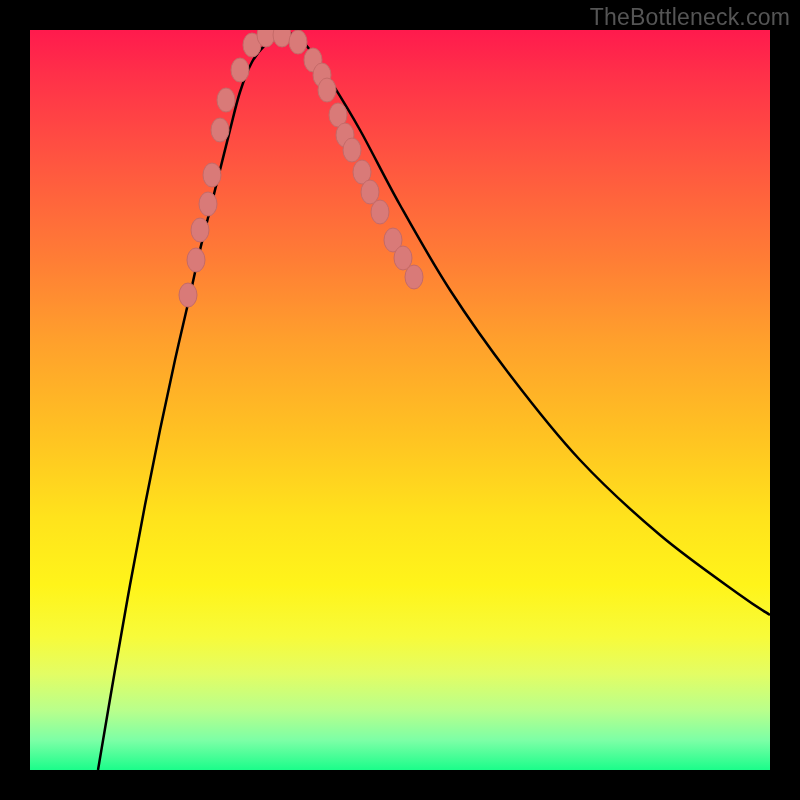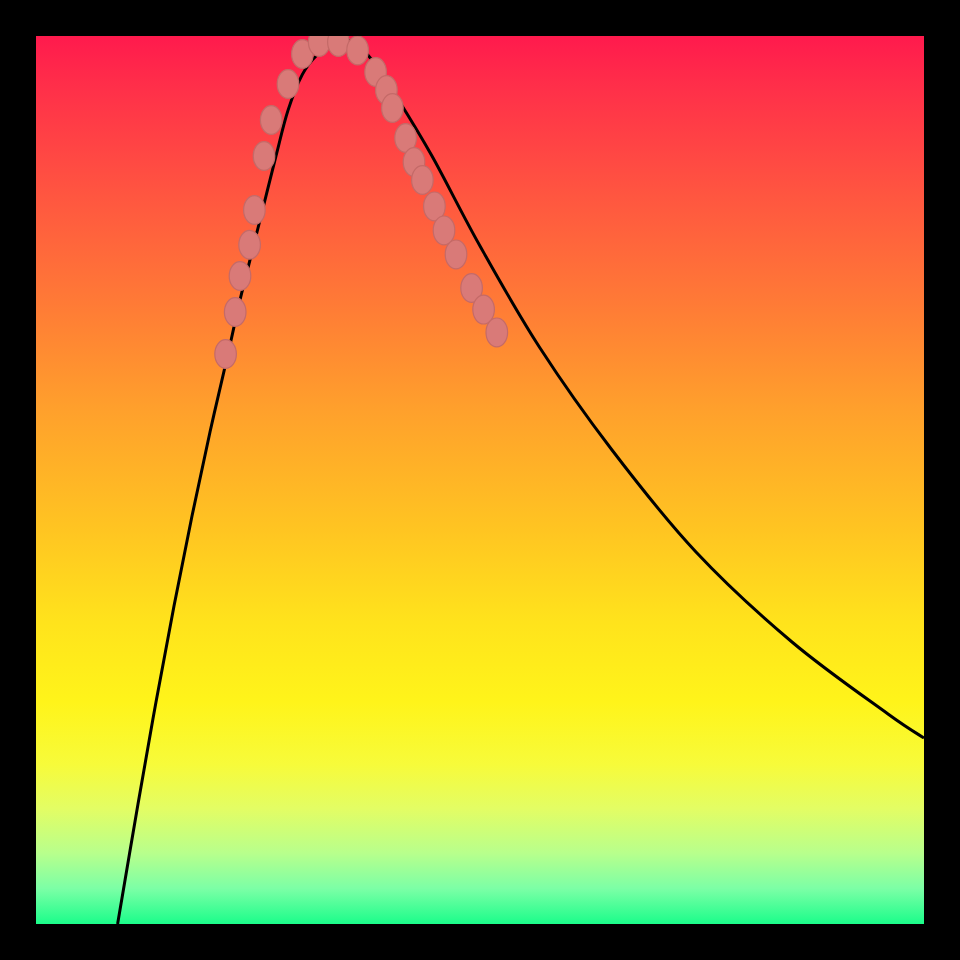--- a/index.html
+++ b/index.html
@@ -85,13 +85,14 @@
           <ellipse cx="322" cy="120" rx="9" ry="12" fill="#d97a78" stroke="#c46a68" stroke-width="1"></ellipse>
           <ellipse cx="332" cy="142" rx="9" ry="12" fill="#d97a78" stroke="#c46a68" stroke-width="1"></ellipse>
           <ellipse cx="340" cy="162" rx="9" ry="12" fill="#d97a78" stroke="#c46a68" stroke-width="1"></ellipse>
           <ellipse cx="350" cy="182" rx="9" ry="12" fill="#d97a78" stroke="#c46a68" stroke-width="1"></ellipse>
           <ellipse cx="363" cy="210" rx="9" ry="12" fill="#d97a78" stroke="#c46a68" stroke-width="1"></ellipse>
           <ellipse cx="373" cy="228" rx="9" ry="12" fill="#d97a78" stroke="#c46a68" stroke-width="1"></ellipse>
           <ellipse cx="384" cy="247" rx="9" ry="12" fill="#d97a78" stroke="#c46a68" stroke-width="1"></ellipse>
         </g>
     </svg>
   </div>
+  <div class="watermark">TheBottleneck.com</div>
 </div>
 
 </body></html>

